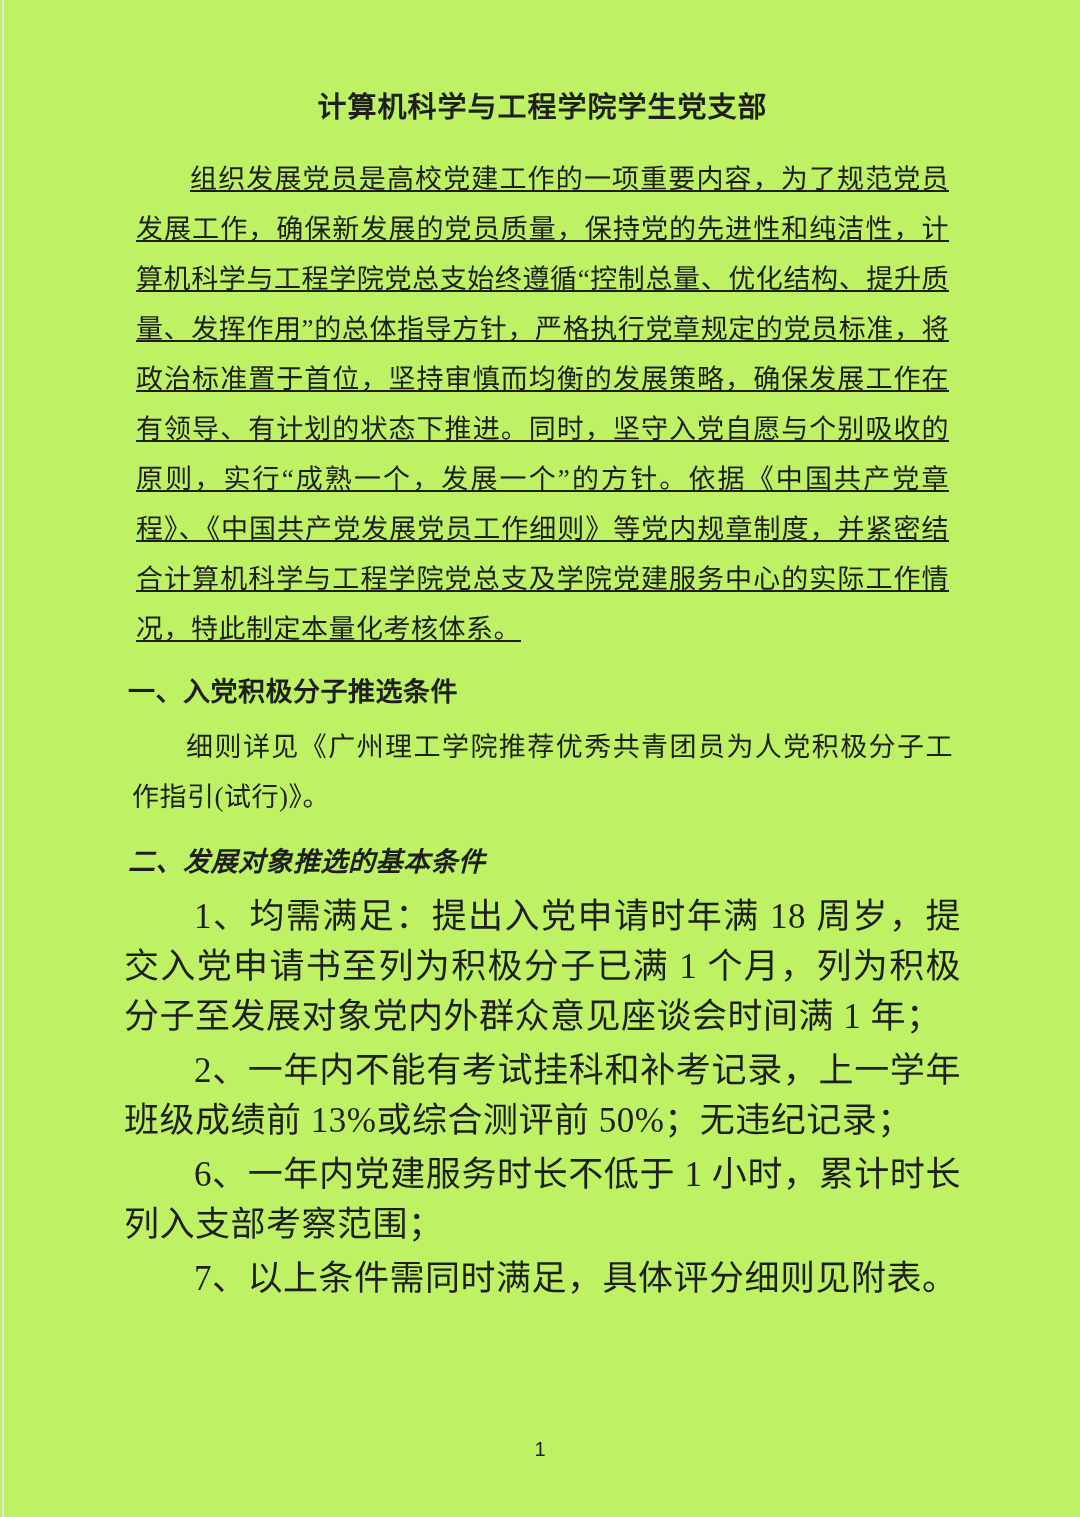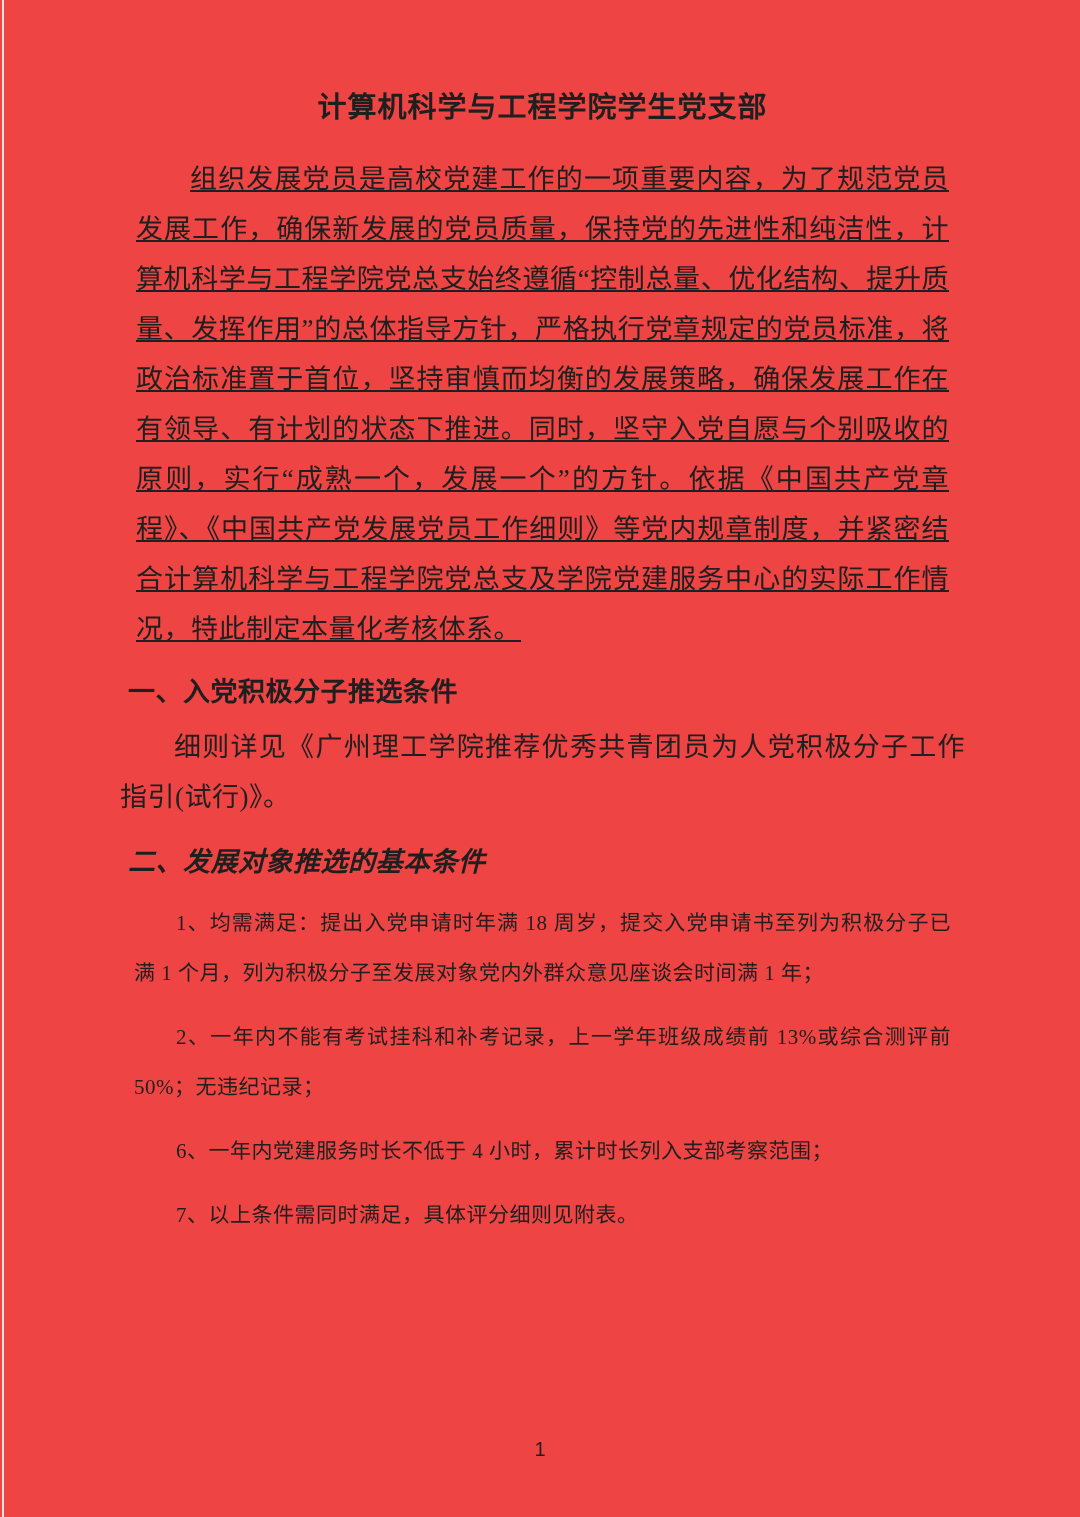--- a/index.html
+++ b/index.html
@@ -5,21 +5,21 @@
   html, body {
     margin: 0;
     padding: 0;
     background: #ffffff;
   }
   .page {
     position: relative;
     width: 1080px;
     height: 1517px;
     margin: 0 auto;
-    background: #ef4444;
+    background: #bef264;
     box-sizing: border-box;
     padding: 86px 115px 0 120px;
     font-family: "Liberation Serif", "DejaVu Serif", serif;
     color: #1f1f1f;
     overflow: hidden;
   }
   .page-edge {
     position: absolute;
     left: 2px;
     top: 0;
@@ -55,34 +55,34 @@
     font-size: 27px;
     font-weight: bold;
     line-height: 44px;
     letter-spacing: 0.5px;
   }
   .section-heading.second {
     margin-top: 18px;
     font-style: italic;
   }
   .section-para {
-    margin: 0;
+    margin: 12px;
     margin-top: 8px;
     font-size: 27px;
     line-height: 50px;
     text-align: justify;
     text-indent: 2em;
     letter-spacing: 0.5px;
   }
   .items {
     margin-top: 8px;
   }
   .item-para {
-    margin: 14px;
-    font-size: 21px;
+    margin: 4px;
+    font-size: 35px;
     line-height: 50px;
     text-align: justify;
     text-indent: 2em;
     letter-spacing: 0.5px;
   }
   .page-number {
     position: absolute;
     left: 0;
     right: 0;
     bottom: 56px;
@@ -105,18 +105,18 @@
 
   <h2 class="section-heading">一、入党积极分子推选条件</h2>
 
   <p class="section-para">细则详见《广州理工学院推荐优秀共青团员为人党积极分子工作指引(试行)》。</p>
 
   <h2 class="section-heading second">二、发展对象推选的基本条件</h2>
 
   <div class="items">
     <p class="item-para">1、均需满足：提出入党申请时年满 18 周岁，提交入党申请书至列为积极分子已满 1 个月，列为积极分子至发展对象党内外群众意见座谈会时间满 1 年；</p>
     <p class="item-para">2、一年内不能有考试挂科和补考记录，上一学年班级成绩前 13%或综合测评前 50%；无违纪记录；</p>
-    <p class="item-para">6、一年内党建服务时长不低于 4 小时，累计时长列入支部考察范围；</p>
+    <p class="item-para">6、一年内党建服务时长不低于 1 小时，累计时长列入支部考察范围；</p>
     <p class="item-para">7、以上条件需同时满足，具体评分细则见附表。</p>
   </div>
 
   <div class="page-number">1</div>
 </div>
 
 </body></html>

